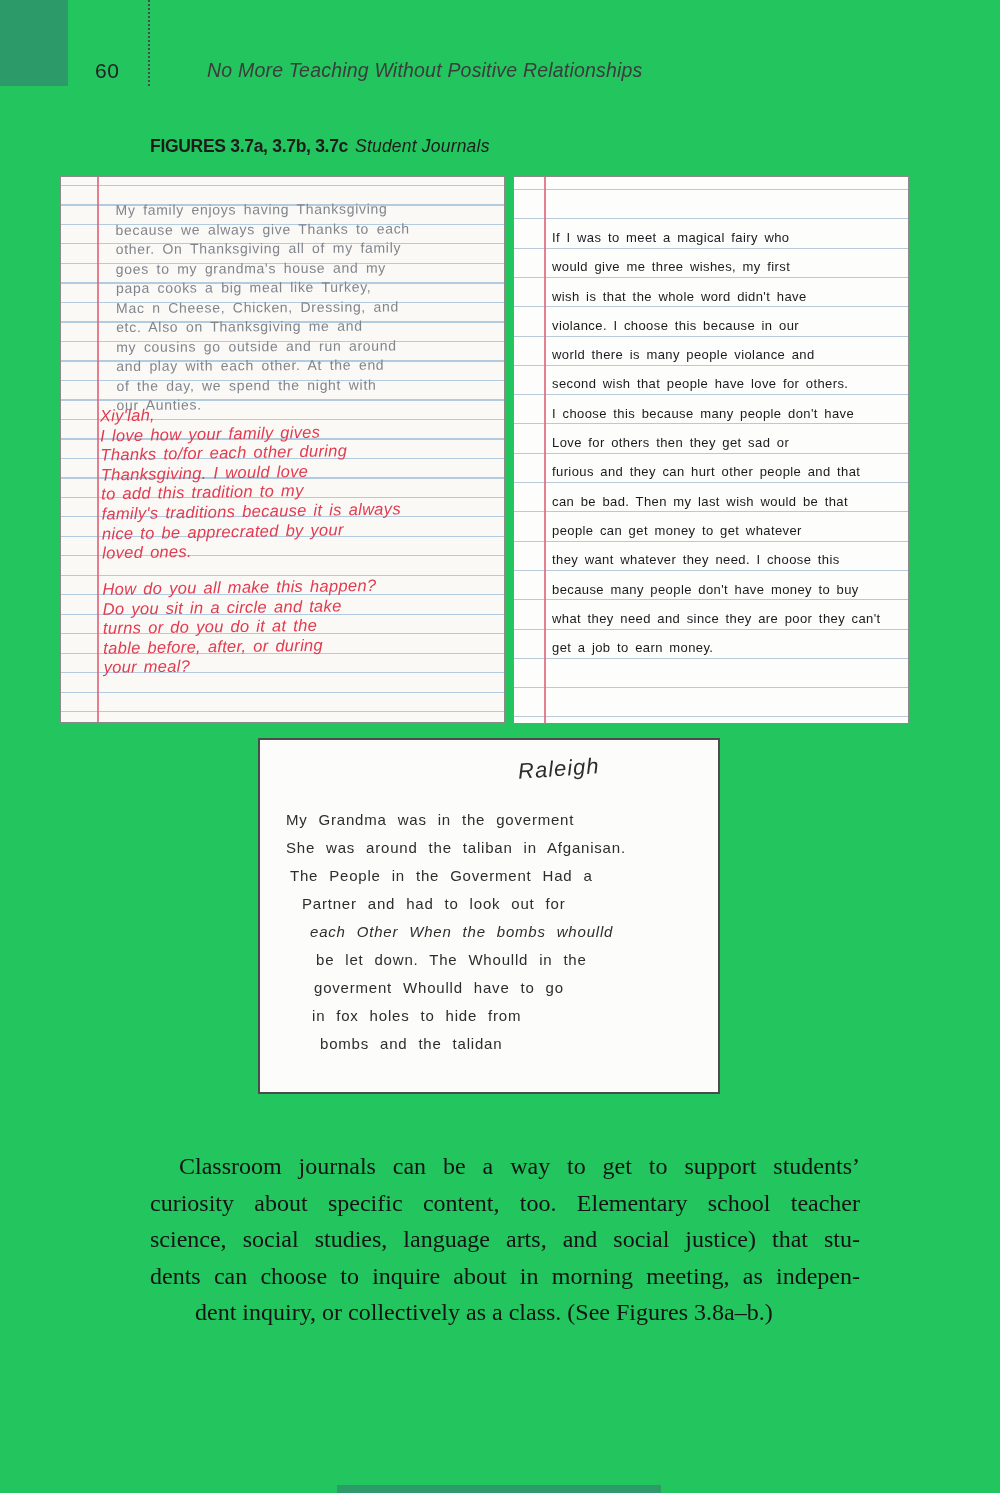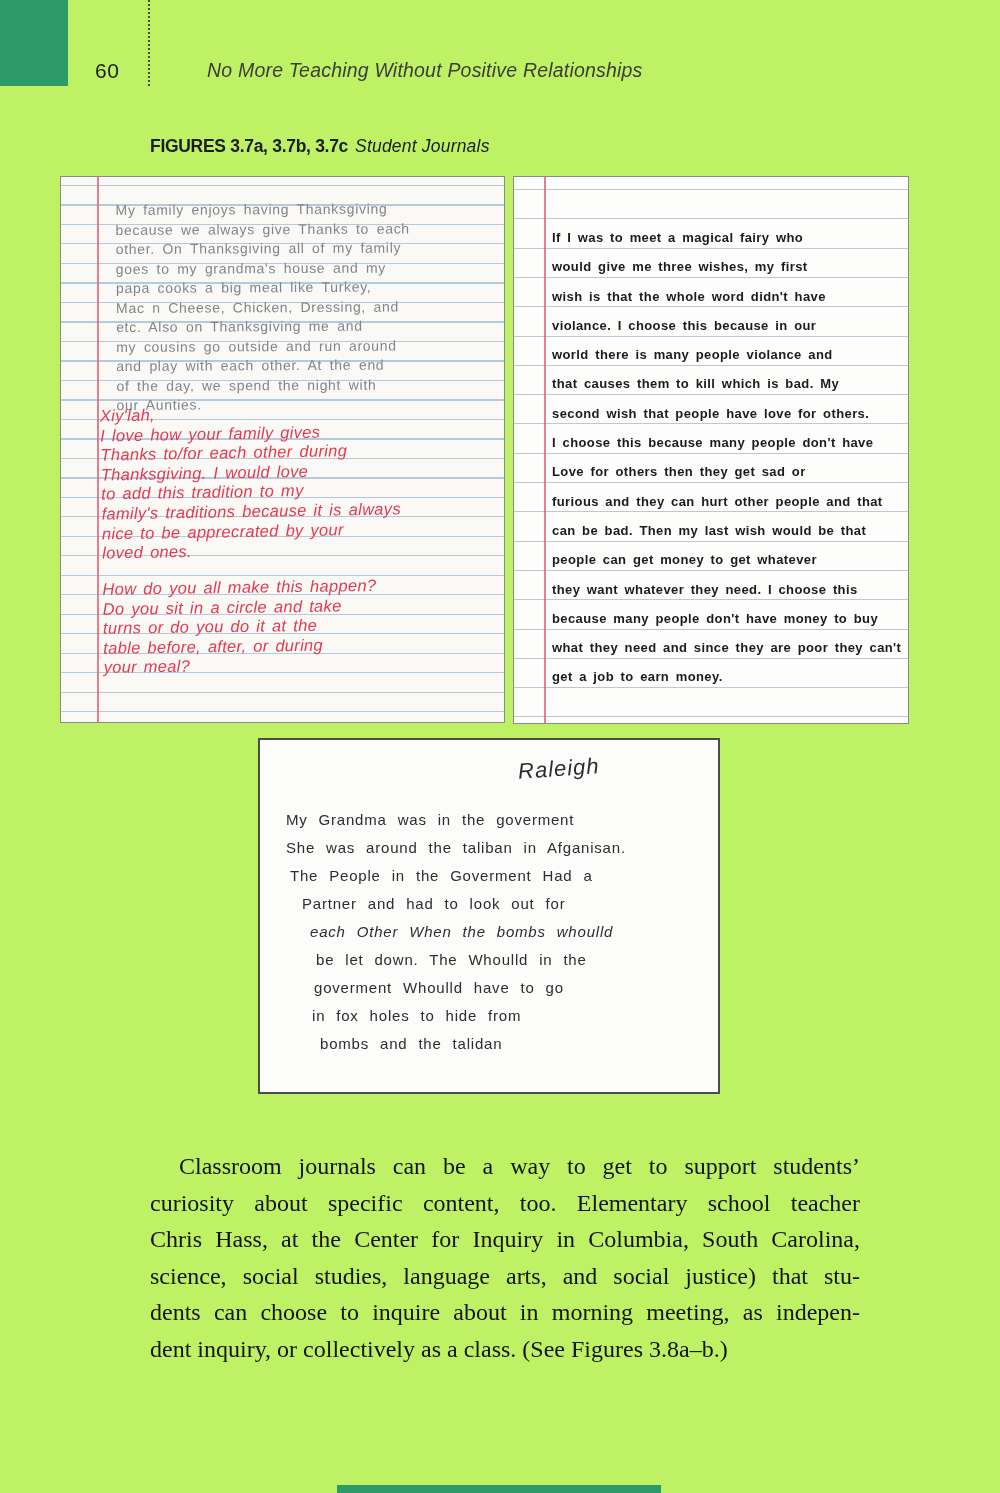--- a/index.html
+++ b/index.html
@@ -1,16 +1,16 @@
 <!DOCTYPE html>
 <html><head>
 <meta charset="utf-8">
 <style>
   html,body{margin:0;padding:0;background:#ffffff;}
-  .page{position:relative;width:1000px;height:1493px;background:#bef264;overflow:hidden;
+  .page{position:relative;width:1000px;height:1493px;background:#22c55e;overflow:hidden;
         font-family:"Liberation Sans",sans-serif;}
 
   
   .accent-top{position:absolute;left:0;top:0;width:68px;height:86px;background:#2d9b69;}
 
   
   .pagenum{position:absolute;left:95px;top:59px;font-size:21px;color:#222;letter-spacing:0.5px;}
 
   
   .dotted-rule{position:absolute;left:148px;top:0;height:86px;width:0;border-left:2px dotted #4a4a4a;}
@@ -40,21 +40,21 @@
     font-size:16.5px;line-height:19.6px;font-style:italic;letter-spacing:0.3px;word-spacing:2px;
     white-space:nowrap;transform:rotate(-1deg);}
   .red-question{position:absolute;left:42px;top:400px;width:400px;color:#e23b50;
     font-size:16.5px;line-height:19.6px;font-style:italic;letter-spacing:0.3px;word-spacing:2px;
     white-space:nowrap;transform:rotate(-0.8deg);}
 
   
   .journal-b{left:513px;top:176px;width:396px;height:548px;border:1px solid #8b8b8b;
     background-color:#fdfdfb;
     background-image:repeating-linear-gradient(to bottom,#bac9d8 0px,#bac9d8 1px,transparent 1px,transparent 29.3px);
-    background-position:0 12px;font-weight:bold;}
+    background-position:0 12px;}
   .journal-b .red-margin{position:absolute;left:30px;top:0;width:2px;height:100%;background:#e06a7c;opacity:.85;}
   .ink-text{position:absolute;left:38px;top:46px;width:352px;color:#1b1b1f;
     font-size:13px;line-height:29.3px;letter-spacing:0.4px;word-spacing:2.5px;white-space:nowrap;}
 
   
   .journal-c{left:258px;top:738px;width:462px;height:356px;border:2px solid #4c4c4c;background:#fcfcfa;}
   .signature{position:absolute;left:258px;top:16px;color:#2d2d30;font-size:22px;font-style:italic;
     letter-spacing:1px;transform:rotate(-4deg);}
   .marker-text{position:absolute;left:26px;top:66px;width:424px;color:#2d2d30;
     font-size:15px;line-height:28px;letter-spacing:0.8px;word-spacing:6px;white-space:nowrap;}
@@ -64,21 +64,21 @@
   .marker-text div:nth-child(6){padding-left:30px;}
   .marker-text div:nth-child(7){padding-left:28px;}
   .marker-text div:nth-child(8){padding-left:26px;}
   .marker-text div:nth-child(9){padding-left:34px;}
 
   
   .body-text{position:absolute;left:150px;top:1148px;width:710px;
     font-family:"Liberation Serif",serif;font-size:24px;line-height:36.6px;color:#141414;}
   .body-text div{text-align:justify;text-align-last:justify;}
   .body-text div:first-child{text-indent:29px;}
-  .body-text div:last-child{text-align-last:left;}
+  .body-text div:last-child{text-align-last:left;margin-left:45px;}
 
   
   .accent-bottom{position:absolute;left:337px;bottom:0;width:324px;height:8px;background:#2d9b69;}
 </style>
 </head>
 <body>
 
 <div class="page">
 
   <div class="accent-top"></div>
@@ -128,21 +128,20 @@
   </div>
 
   <div class="journal journal-b">
     <div class="red-margin"></div>
     <div class="ink-text">
         <div>If I was to meet a magical fairy who</div>
         <div>would give me three wishes, my first</div>
         <div>wish is that the whole word didn't have</div>
         <div>violance. I choose this because in our</div>
         <div>world there is many people violance and</div>
-        <div>that causes them to kill which is bad. My</div>
         <div>second wish that people have love for others.</div>
         <div>I choose this because many people don't have</div>
         <div>Love for others then they get sad or</div>
         <div>furious and they can hurt other people and that</div>
         <div>can be bad. Then my last wish would be that</div>
         <div>people can get money to get whatever</div>
         <div>they want whatever they need. I choose this</div>
         <div>because many people don't have money to buy</div>
         <div>what they need and since they are poor they can't</div>
         <div>get a job to earn money.</div>
@@ -160,21 +159,20 @@
         <div>be let down. The Whoulld in the</div>
         <div>goverment Whoulld have to go</div>
         <div>in fox holes to hide from</div>
         <div>bombs and the talidan</div>
       </div>
   </div>
 
   <div class="body-text">
       <div>Classroom journals can be a way to get to support students’</div>
       <div>curiosity about specific content, too. Elementary school teacher</div>
-      <div>Chris Hass, at the Center for Inquiry in Columbia, South Carolina,</div>
       <div>science, social studies, language arts, and social justice) that stu-</div>
       <div>dents can choose to inquire about in morning meeting, as indepen-</div>
       <div>dent inquiry, or collectively as a class. (See Figures 3.8a–b.)</div>
     </div>
 
   <div class="accent-bottom"></div>
 
 </div>
 
 </body></html>

